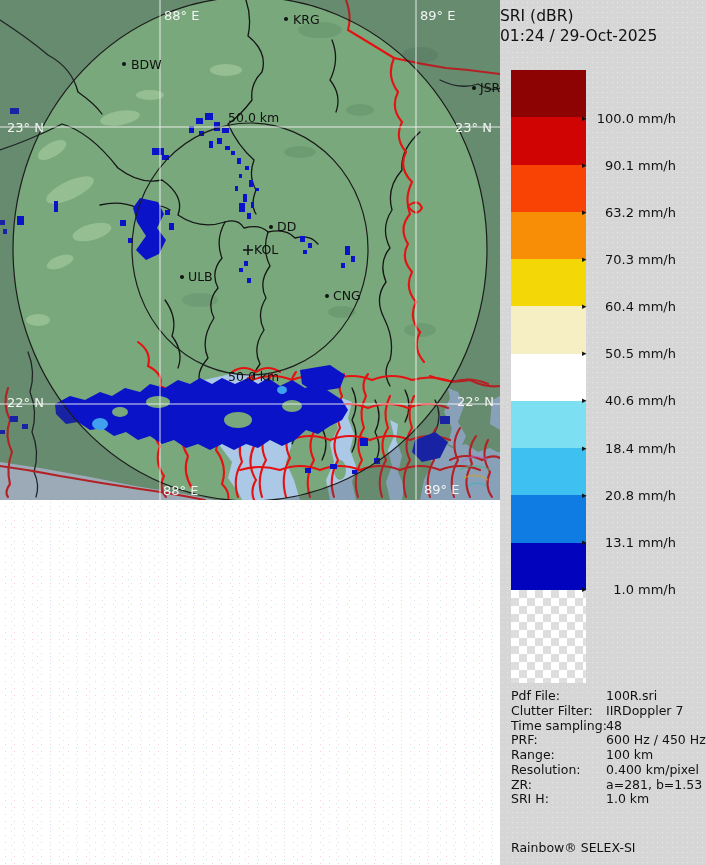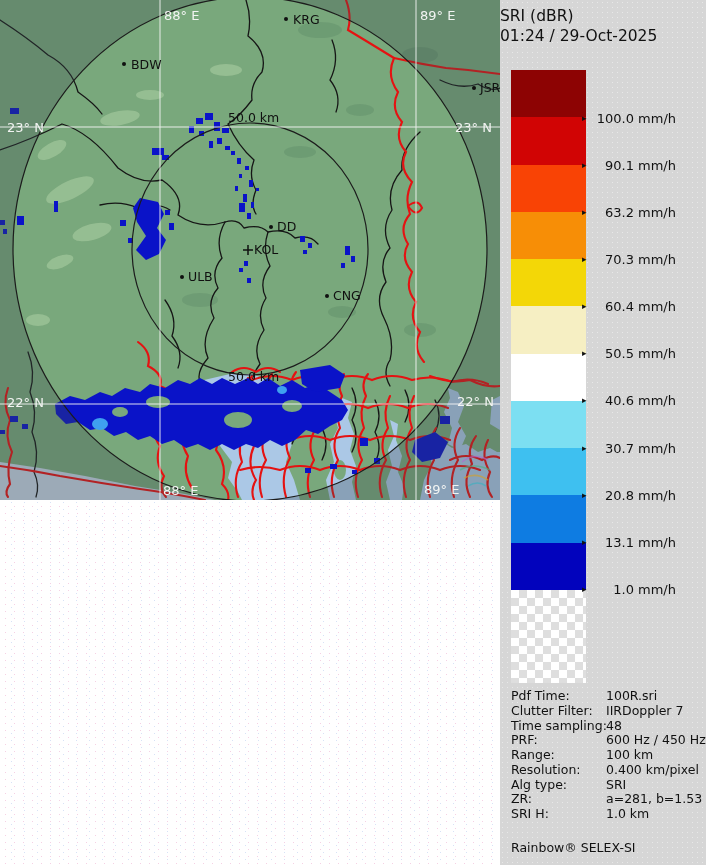--- a/index.html
+++ b/index.html
@@ -309,38 +309,38 @@
   <div class="scale-row" style="top:345px">
     <span class="arr">▸</span>
     <span class="val">50.5 mm/h</span>
     </div>
   <div class="scale-row" style="top:392px">
     <span class="arr">▸</span>
     <span class="val">40.6 mm/h</span>
     </div>
   <div class="scale-row" style="top:440px">
     <span class="arr">▸</span>
-    <span class="val">30.7 mm/h</span>
+    <span class="val">18.4 mm/h</span>
     </div>
   <div class="scale-row" style="top:487px">
     <span class="arr">▸</span>
     <span class="val">20.8 mm/h</span>
     </div>
   <div class="scale-row" style="top:534px">
     <span class="arr">▸</span>
     <span class="val">13.1 mm/h</span>
     </div>
   <div class="scale-row" style="top:581px">
     <span class="arr">▸</span>
     <span class="val">1.0 mm/h</span>
     </div>
 
   <div class="metadata">
     <div class="m-row">
-      <span class="m-label">Pdf Time:</span>
+      <span class="m-label">Pdf File:</span>
       <span class="m-value">100R.sri</span>
       </div>
     <div class="m-row">
       <span class="m-label">Clutter Filter:</span>
       <span class="m-value">IIRDoppler 7</span>
       </div>
     <div class="m-row">
       <span class="m-label">Time sampling:</span>
       <span class="m-value">48</span>
       </div>
@@ -350,24 +350,20 @@
       </div>
     <div class="m-row">
       <span class="m-label">Range:</span>
       <span class="m-value">100 km</span>
       </div>
     <div class="m-row">
       <span class="m-label">Resolution:</span>
       <span class="m-value">0.400 km/pixel</span>
       </div>
     <div class="m-row">
-      <span class="m-label">Alg type:</span>
-      <span class="m-value">SRI</span>
-      </div>
-    <div class="m-row">
       <span class="m-label">ZR:</span>
       <span class="m-value">a=281, b=1.53</span>
       </div>
     <div class="m-row">
       <span class="m-label">SRI H:</span>
       <span class="m-value">1.0 km</span>
       </div>
   </div>
 
   <div class="lg-footer">Rainbow® SELEX-SI</div>

